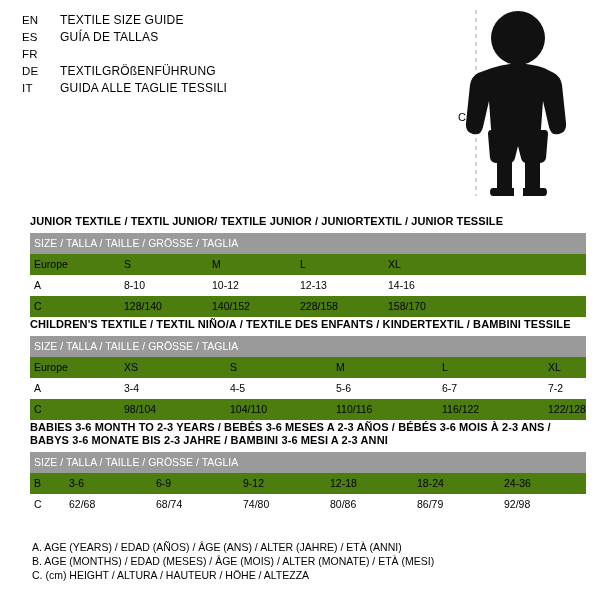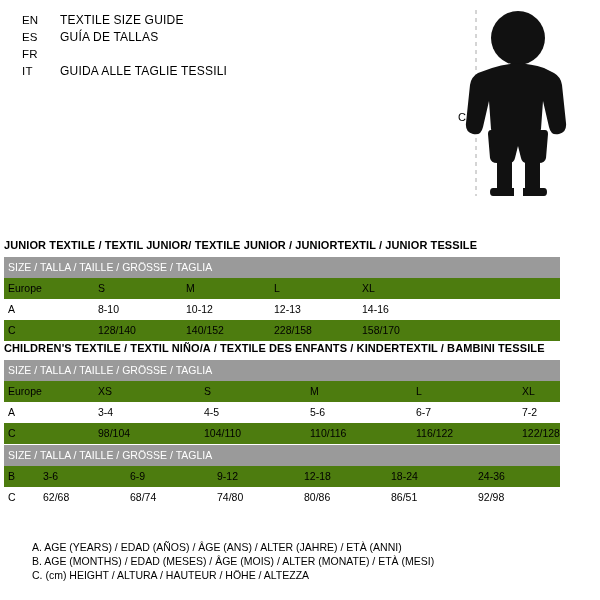--- a/index.html
+++ b/index.html
@@ -54,23 +54,22 @@
     width: 150px;
     height: 196px;
   }
   .figure-area svg {
     display: block;
   }
 
   
   .section {
     position: absolute;
-    left: 4px;
+    left: 30px;
     width: 556px;
-    margin-top: 24px;
   }
   .section-title {
     font-size: 11px;
     font-weight: bold;
     letter-spacing: 0.1px;
     margin-bottom: 5px;
     line-height: 13px;
   }
   table.size-table {
     border-collapse: collapse;
@@ -117,20 +116,24 @@
     <div class="lang-row">
       <span class="lang-code">EN</span>
       <span class="lang-title">TEXTILE SIZE GUIDE</span>
     </div>
     <div class="lang-row">
       <span class="lang-code">ES</span>
       <span class="lang-title">GUÍA DE TALLAS</span>
     </div>
     <div class="lang-row">
       <span class="lang-code">FR</span>
+    </div>
+    <div class="lang-row">
+      <span class="lang-code">DE</span>
+      <span class="lang-title">TEXTILGRÖßENFÜHRUNG</span>
     </div>
     <div class="lang-row">
       <span class="lang-code">IT</span>
       <span class="lang-title">GUIDA ALLE TAGLIE TESSILI</span>
     </div>
   </div>
 
   <div class="figure-area">
     <svg width="150" height="196" viewBox="0 0 150 196">
 
@@ -231,20 +234,21 @@
           <td>104/110</td>
           <td>110/116</td>
           <td>116/122</td>
           <td>122/128</td>
         </tr>
       </tbody>
     </table>
   </div>
 
   <div class="section" style="top:421px;">
+    <div class="section-title">BABIES 3-6 MONTH TO 2-3 YEARS / BEBÉS 3-6 MESES A 2-3 AÑOS / BÉBÉS 3-6 MOIS À 2-3 ANS / BABYS 3-6 MONATE BIS 2-3 JAHRE / BAMBINI 3-6 MESI A 2-3 ANNI</div>
     <table class="size-table">
       <colgroup>
         <col style="width:35px">
           <col style="width:87px">
           <col style="width:87px">
           <col style="width:87px">
           <col style="width:87px">
           <col style="width:87px">
           <col>
       </colgroup>
@@ -260,21 +264,21 @@
           <td>12-18</td>
           <td>18-24</td>
           <td>24-36</td>
         </tr>
         <tr class="plain">
           <td>C</td>
           <td>62/68</td>
           <td>68/74</td>
           <td>74/80</td>
           <td>80/86</td>
-          <td>86/51</td>
+          <td>86/79</td>
           <td>92/98</td>
         </tr>
       </tbody>
     </table>
   </div>
 
   <div class="footnotes" style="top:540px;">
     <div class="footnote">A. AGE (YEARS) / EDAD (AÑOS) / ÂGE (ANS) / ALTER (JAHRE) / ETÀ (ANNI)</div>
     <div class="footnote">B. AGE (MONTHS) / EDAD (MESES) / ÂGE (MOIS) / ALTER (MONATE) / ETÀ (MESI)</div>
     <div class="footnote">C. (cm) HEIGHT / ALTURA / HAUTEUR / HÖHE / ALTEZZA</div>

